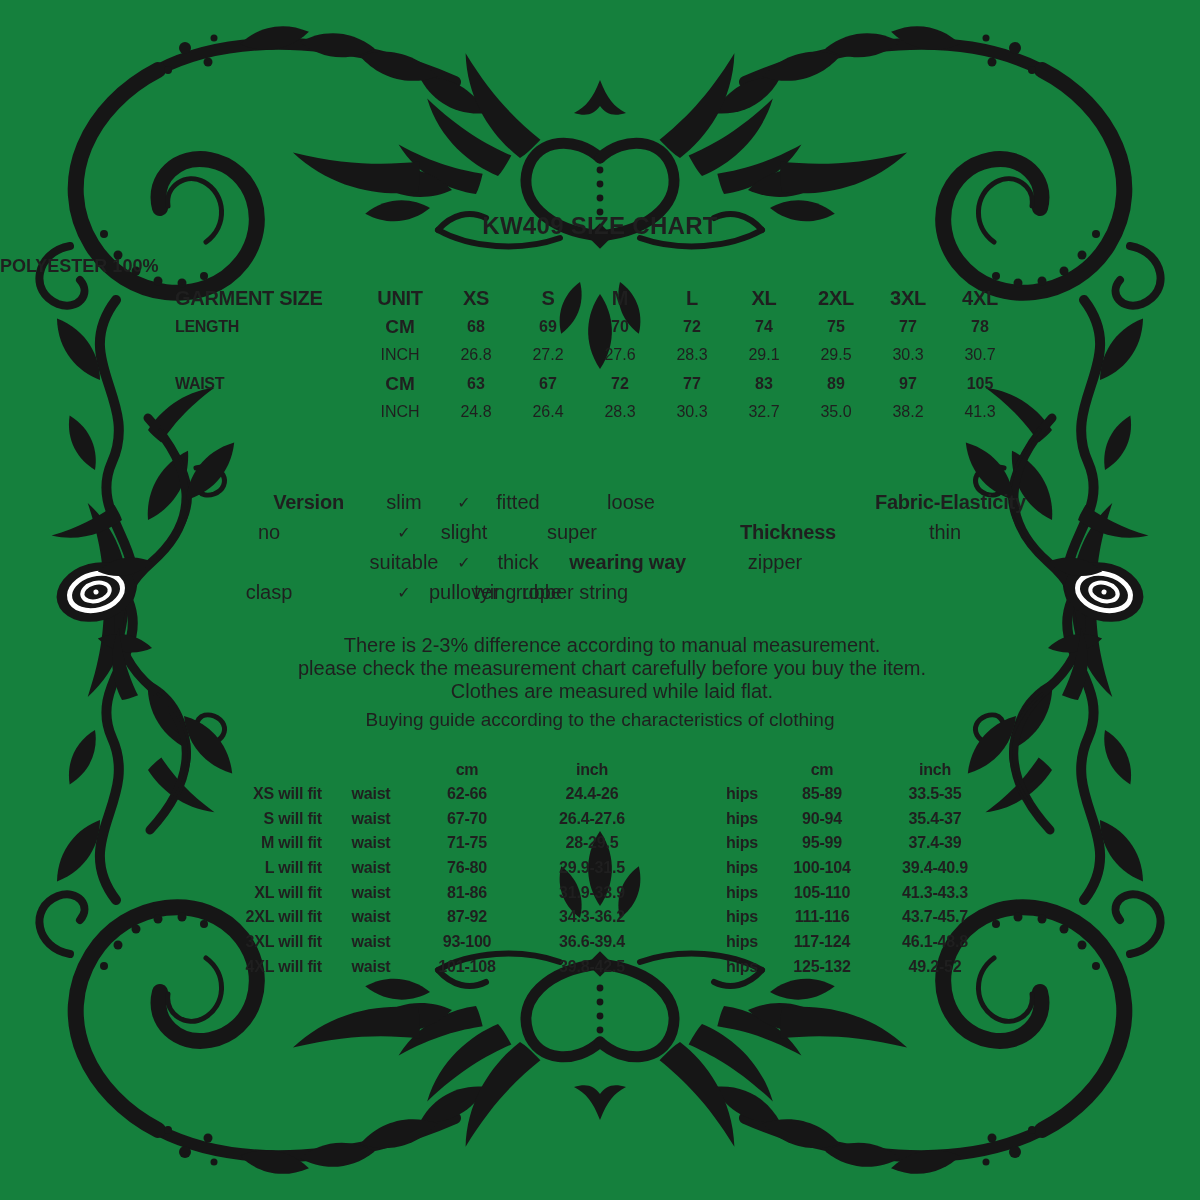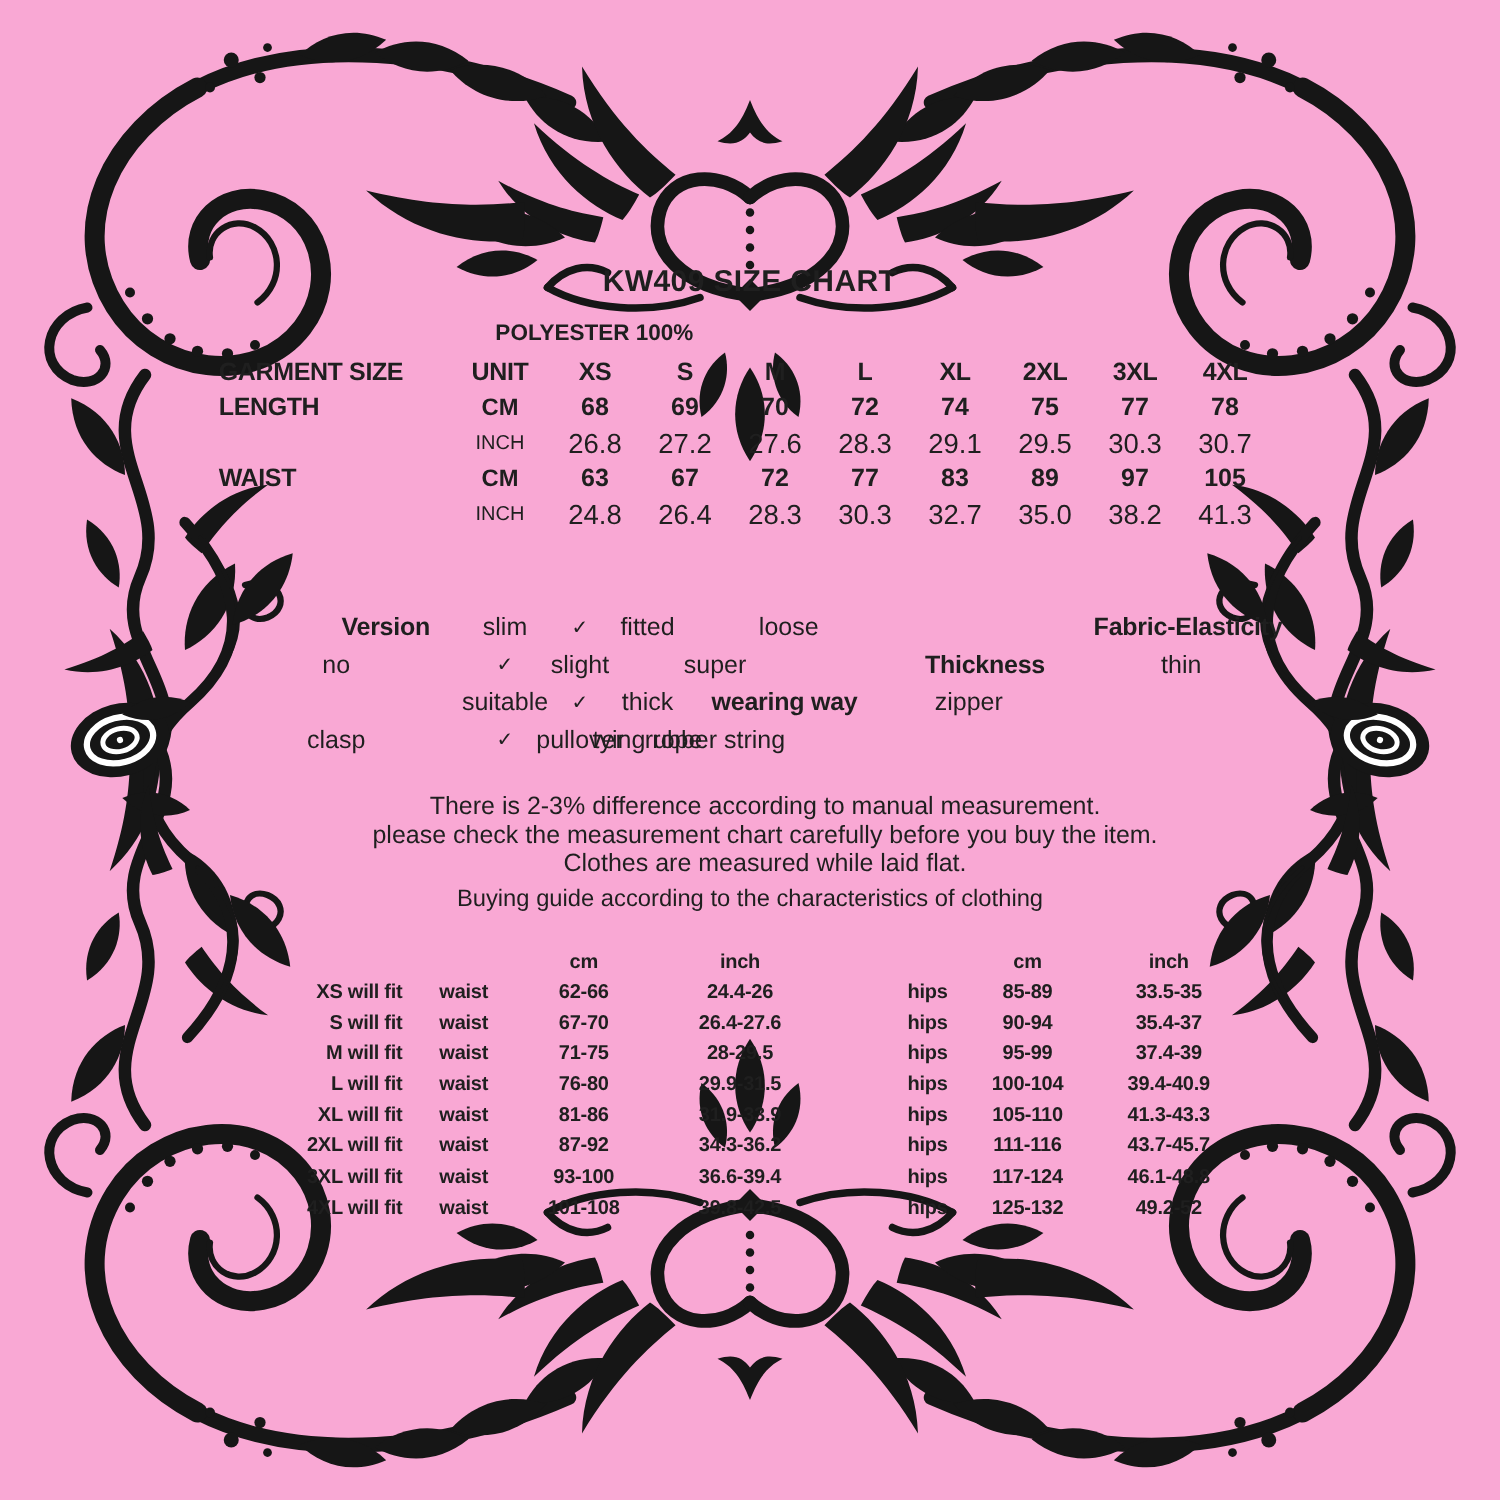--- a/index.html
+++ b/index.html
@@ -1,38 +1,38 @@
 <!DOCTYPE html>
 <html><head>
 <meta charset="utf-8">
 <style>
   html,body{margin:0;padding:0;background:#fff;}
-  .page{position:relative;width:1200px;height:1200px;background:#f9a8d4;overflow:hidden;
+  .page{position:relative;width:1200px;height:1200px;background:#15803d;overflow:hidden;
         font-family:"Liberation Sans", sans-serif;color:#1f1f1f;}
   .frame{position:absolute;inset:0;width:1200px;height:1200px;fill:#161616;}
   .frame .st{fill:none;stroke:#161616;stroke-linecap:round;}
   .w3{stroke-width:3}.w5{stroke-width:5}.w6{stroke-width:6}
   .w8{stroke-width:8}.w9{stroke-width:9}.w10{stroke-width:10}.w11{stroke-width:11}
   .w12{stroke-width:12}.w16{stroke-width:16}
   .frame .fill{fill:#161616;stroke:none;}
 
   .content{position:absolute;inset:0;}
   .title{position:absolute;top:212px;left:0;width:1200px;text-align:center;
          font-size:24px;font-weight:700;letter-spacing:.3px;}
-  .subtitle{position:absolute;top:256px;left:0;width:951px;text-align:center;
+  .subtitle{position:absolute;top:256px;left:0;width:951px;
          font-size:18px;font-weight:700;}
 
   .stable{position:absolute;left:175px;top:284px;display:grid;
           grid-template-columns:185px 80px repeat(8,72px);grid-auto-rows:28.5px;
           white-space:nowrap;}
   .stable span{display:flex;align-items:center;justify-content:center;}
   .stable .st-label{justify-content:flex-start;font-weight:700;font-size:20px;letter-spacing:-.3px;text-align:right;}
   .stable .head span{font-weight:700;font-size:20px;letter-spacing:-.3px;}
-  .stable .cm span{font-weight:700;font-size:20px;}
-  .stable .inch span{font-weight:400;font-size:22px;}
+  .stable .cm span{font-weight:700;font-size:16px;}
+  .stable .inch span{font-weight:400;font-size:16px;}
   .stable .cm .st-unit{font-size:19px;}
   .stable .inch .st-unit{font-size:16px;}
   .stable .row{display:contents;}
 
   .attrs{position:absolute;left:180px;top:487px;display:grid;
          grid-template-columns:178px 92px 28px 80px 28px 90px 24px 150px 190px;
          grid-auto-rows:30px;white-space:nowrap;}
   .attrs span{display:flex;align-items:center;justify-content:center;font-size:20px;}
   .attrs .attr-label{justify-content:flex-end;font-weight:700;padding-right:14px;letter-spacing:-.2px;}
   .attrs .chk{font-size:16px;}

